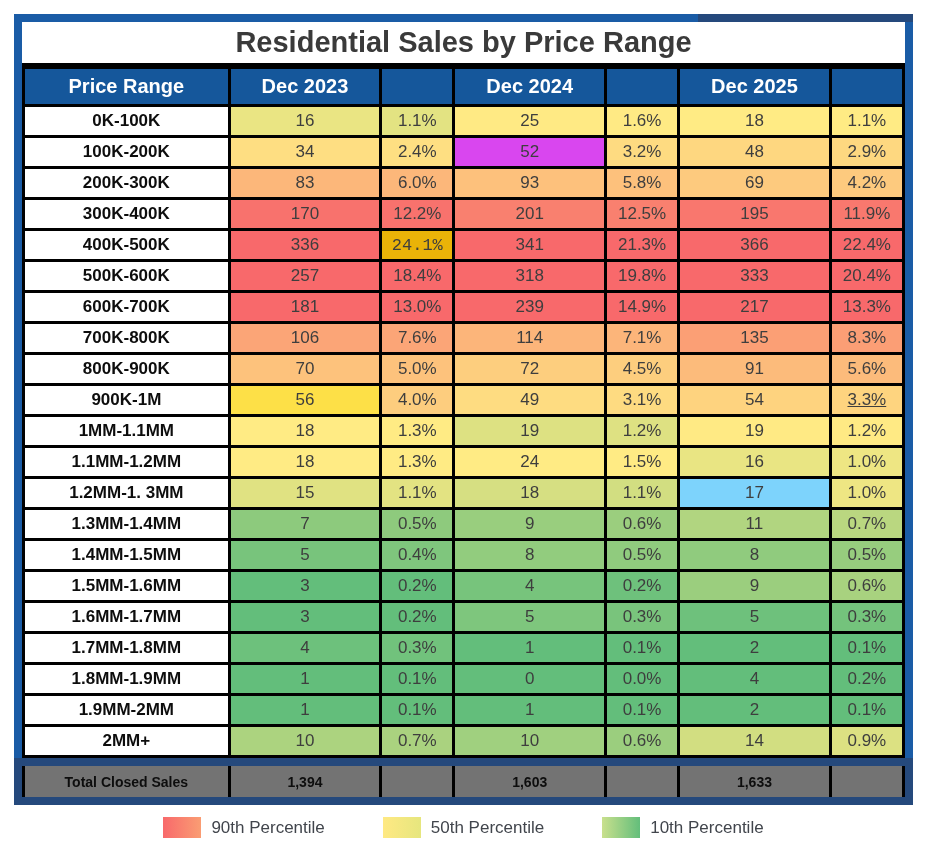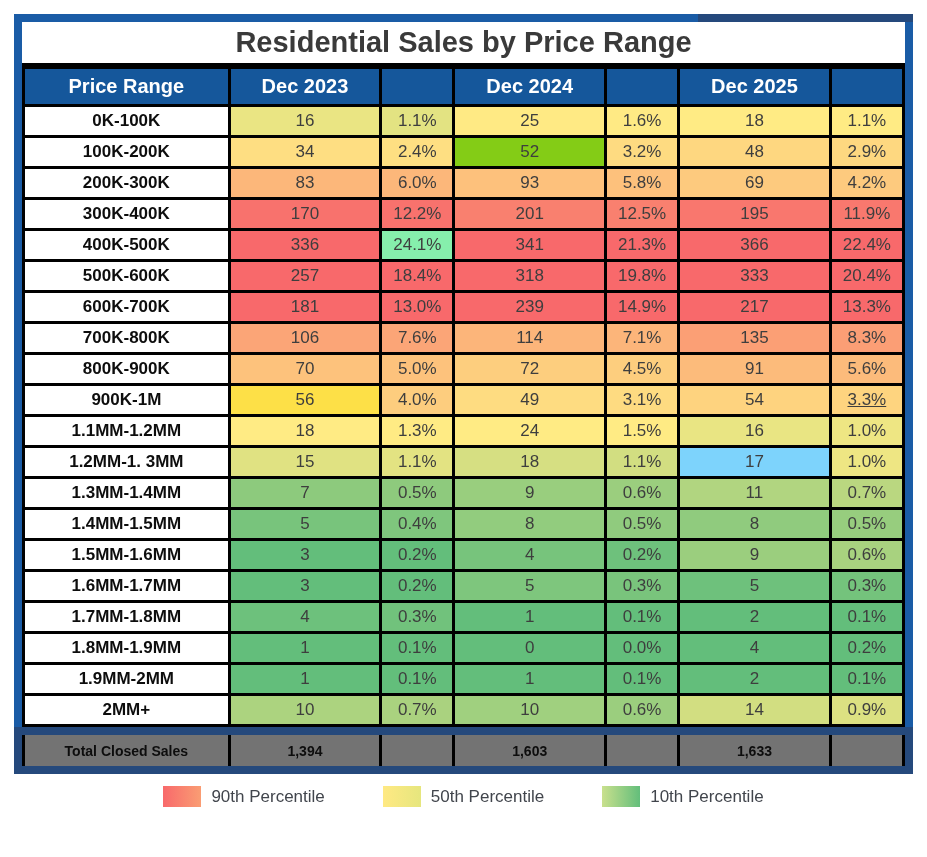--- a/index.html
+++ b/index.html
@@ -71,21 +71,21 @@
             <td class="num" style="background: rgb(227, 227, 130);">1.1%</td>
             <td class="num" style="background: rgb(255, 234, 132);">25</td>
             <td class="num" style="background: rgb(255, 234, 132);">1.6%</td>
             <td class="num" style="background: rgb(255, 235, 132);">18</td>
             <td class="num" style="background: rgb(255, 235, 132);">1.1%</td>
           </tr>
           <tr>
             <td class="label">100K-200K</td>
             <td class="num" style="background: rgb(254, 222, 130);">34</td>
             <td class="num" style="background: rgb(254, 223, 130);">2.4%</td>
-            <td class="num" style="background: #84cc16;">52</td>
+            <td class="num" style="background: #d946ef;">52</td>
             <td class="num" style="background: rgb(254, 219, 129);">3.2%</td>
             <td class="num" style="background: rgb(254, 215, 128);">48</td>
             <td class="num" style="background: rgb(254, 216, 128);">2.9%</td>
           </tr>
           <tr>
             <td class="label">200K-300K</td>
             <td class="num" style="background: rgb(252, 183, 122);">83</td>
             <td class="num" style="background: rgb(252, 183, 122);">6.0%</td>
             <td class="num" style="background: rgb(253, 193, 124);">93</td>
             <td class="num" style="background: rgb(253, 193, 124);">5.8%</td>
@@ -97,21 +97,21 @@
             <td class="num" style="background: rgb(248, 114, 109);">170</td>
             <td class="num" style="background: rgb(248, 114, 109);">12.2%</td>
             <td class="num" style="background: rgb(249, 128, 111);">201</td>
             <td class="num" style="background: rgb(249, 128, 111);">12.5%</td>
             <td class="num" style="background: rgb(249, 119, 110);">195</td>
             <td class="num" style="background: rgb(249, 120, 110);">11.9%</td>
           </tr>
           <tr>
             <td class="label">400K-500K</td>
             <td class="num" style="background: rgb(248, 105, 107);">336</td>
-            <td class="num" style="background: #86efac;">24.1%</td>
+            <td class="num" style="background: #eab308; font-family: Liberation Mono, monospace;">24.1%</td>
             <td class="num" style="background: rgb(248, 105, 107);">341</td>
             <td class="num" style="background: rgb(248, 105, 107);">21.3%</td>
             <td class="num" style="background: rgb(248, 105, 107);">366</td>
             <td class="num" style="background: rgb(248, 105, 107);">22.4%</td>
           </tr>
           <tr>
             <td class="label">500K-600K</td>
             <td class="num" style="background: rgb(248, 105, 107);">257</td>
             <td class="num" style="background: rgb(248, 105, 107);">18.4%</td>
             <td class="num" style="background: rgb(248, 105, 107);">318</td>
@@ -147,20 +147,29 @@
             <td class="num" style="background: rgb(252, 187, 123);">5.6%</td>
           </tr>
           <tr>
             <td class="label">900K-1M</td>
             <td class="num" style="background: #fde047; margin-top: 39px;">56</td>
             <td class="num" style="background: rgb(253, 205, 126);">4.0%</td>
             <td class="num" style="background: rgb(254, 220, 129);">49</td>
             <td class="num" style="background: rgb(254, 219, 129);">3.1%</td>
             <td class="num" style="background: rgb(254, 211, 127);">54</td>
             <td class="num" style="background: rgb(254, 212, 127); text-decoration: underline;">3.3%</td>
+          </tr>
+          <tr>
+            <td class="label">1MM-1.1MM</td>
+            <td class="num" style="background: rgb(255, 235, 132);">18</td>
+            <td class="num" style="background: rgb(255, 235, 132);">1.3%</td>
+            <td class="num" style="background: rgb(221, 225, 130);">19</td>
+            <td class="num" style="background: rgb(222, 225, 130);">1.2%</td>
+            <td class="num" style="background: rgb(255, 234, 132);">19</td>
+            <td class="num" style="background: rgb(255, 234, 132);">1.2%</td>
           </tr>
           <tr>
             <td class="label">1.1MM-1.2MM</td>
             <td class="num" style="background: rgb(255, 235, 132);">18</td>
             <td class="num" style="background: rgb(255, 235, 132);">1.3%</td>
             <td class="num" style="background: rgb(255, 235, 132);">24</td>
             <td class="num" style="background: rgb(255, 235, 132);">1.5%</td>
             <td class="num" style="background: rgb(233, 229, 131);">16</td>
             <td class="num" style="background: rgb(238, 230, 131);">1.0%</td>
           </tr>

